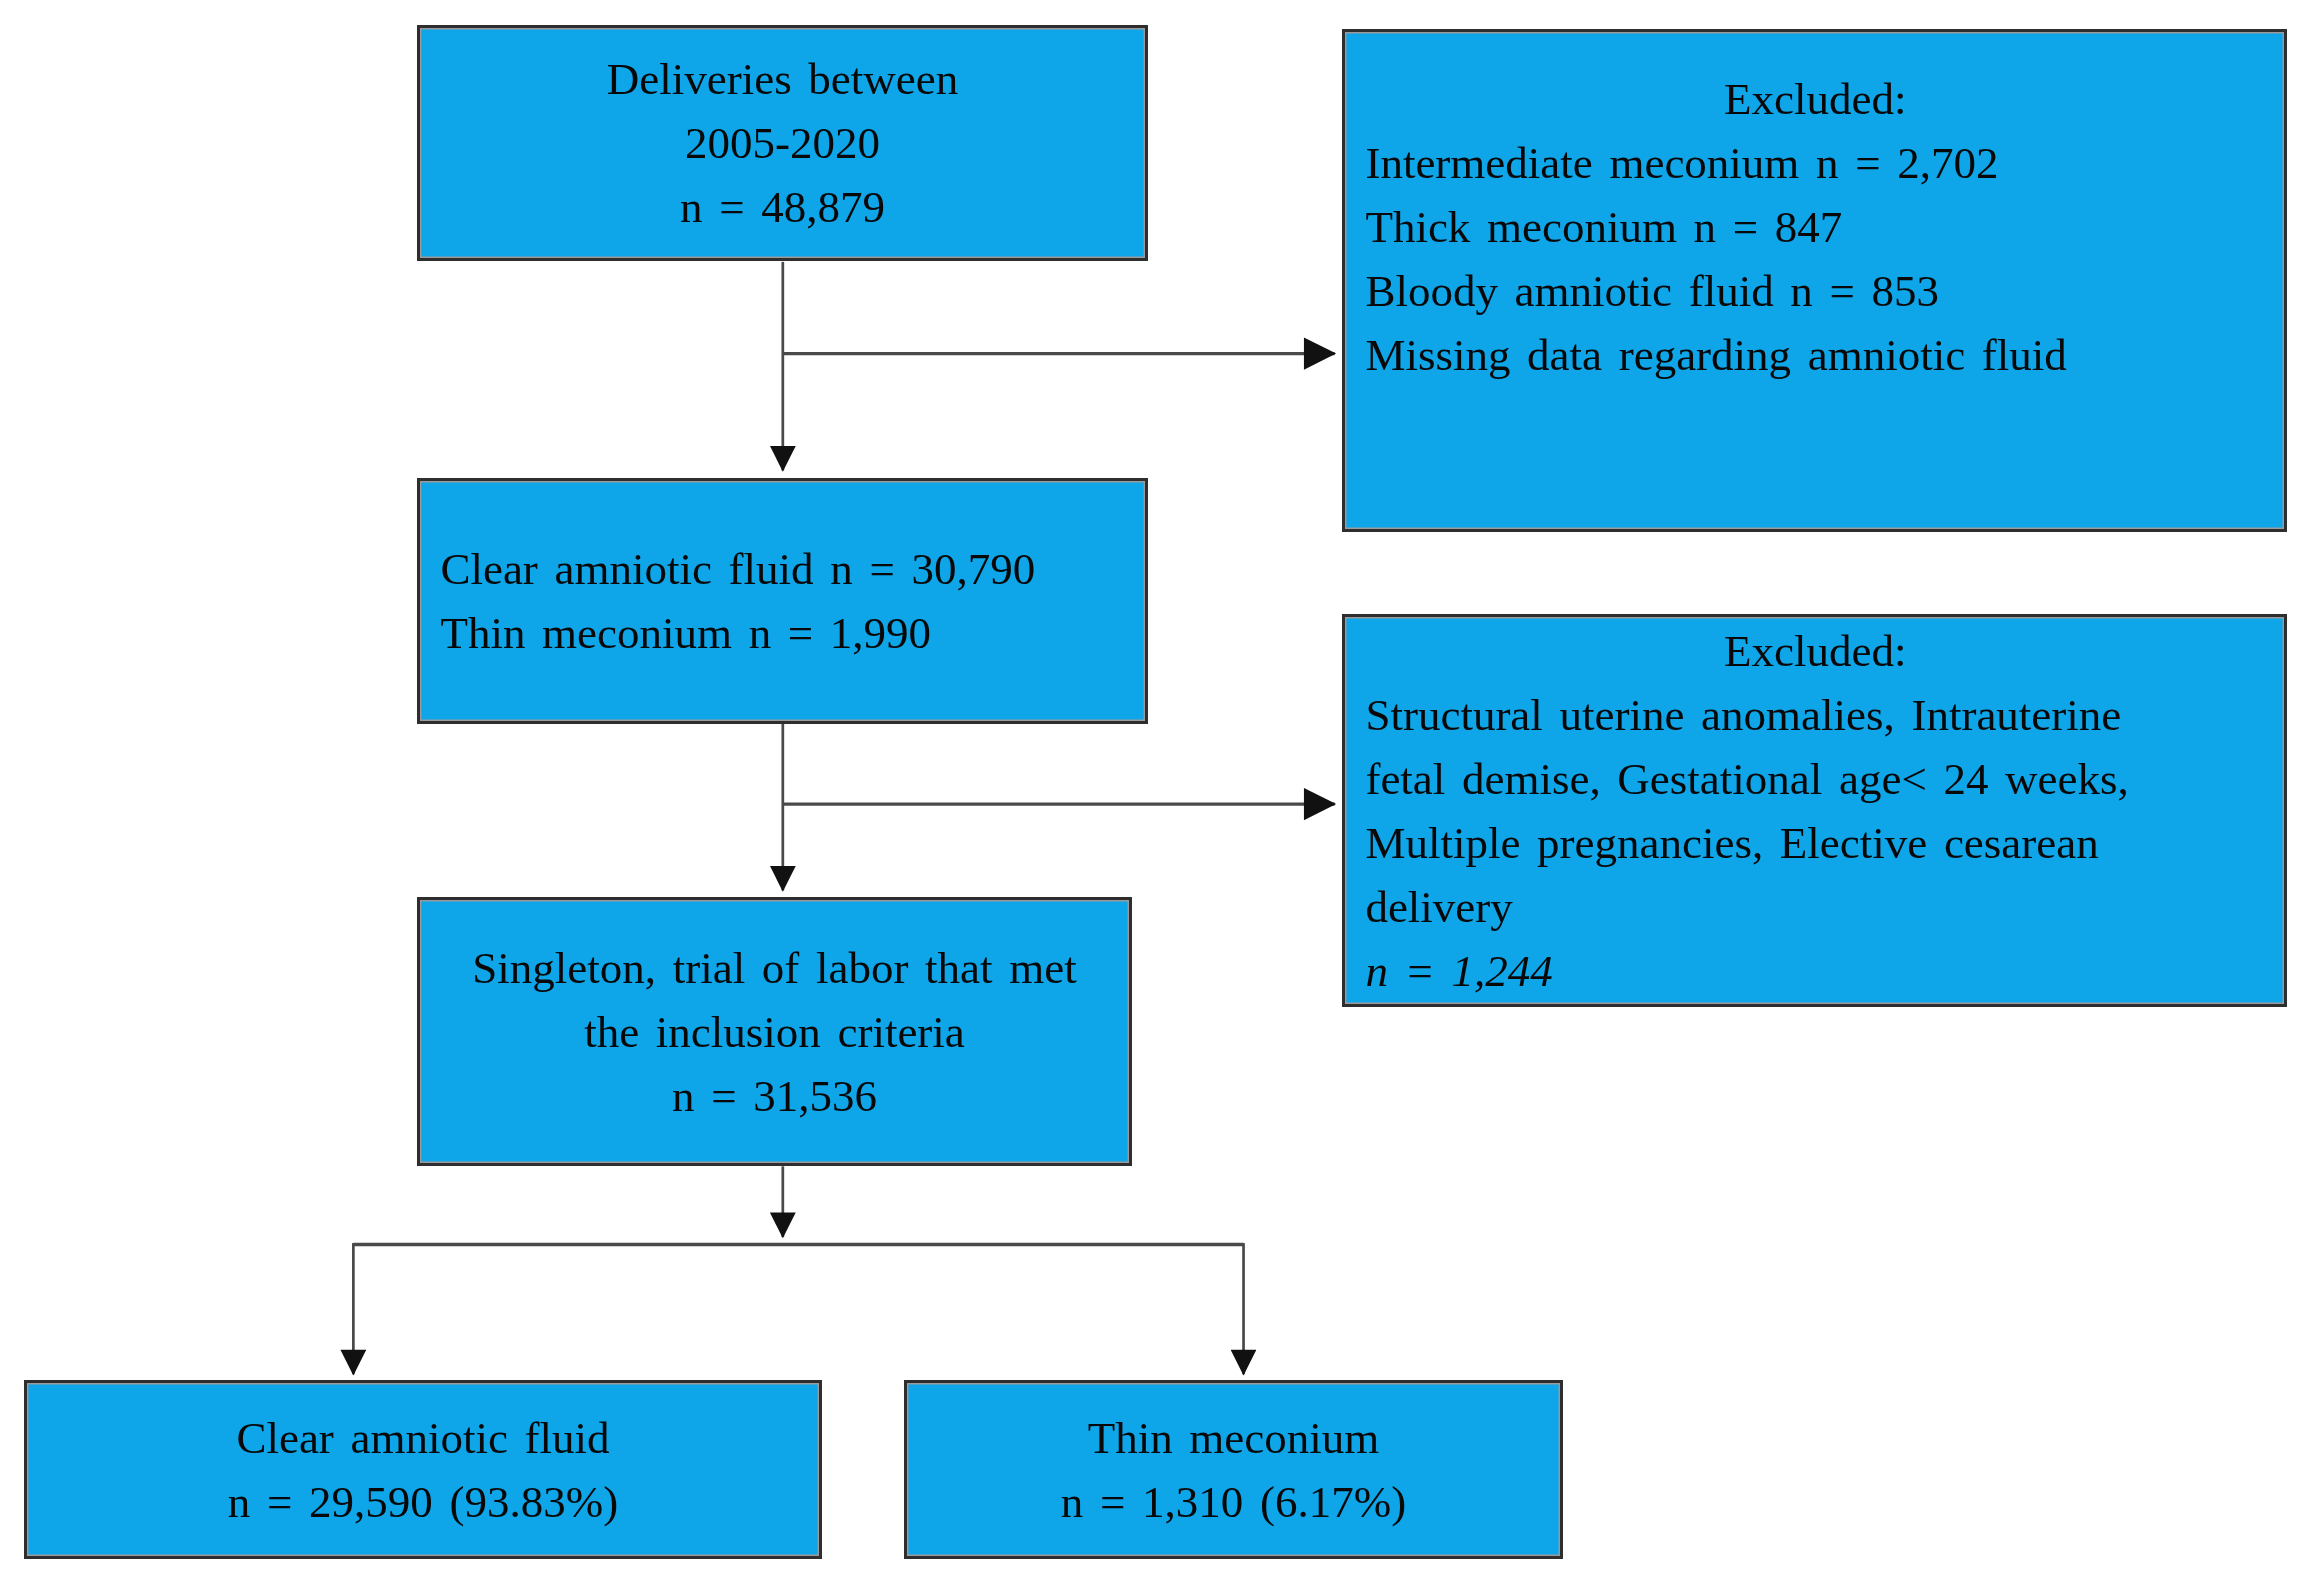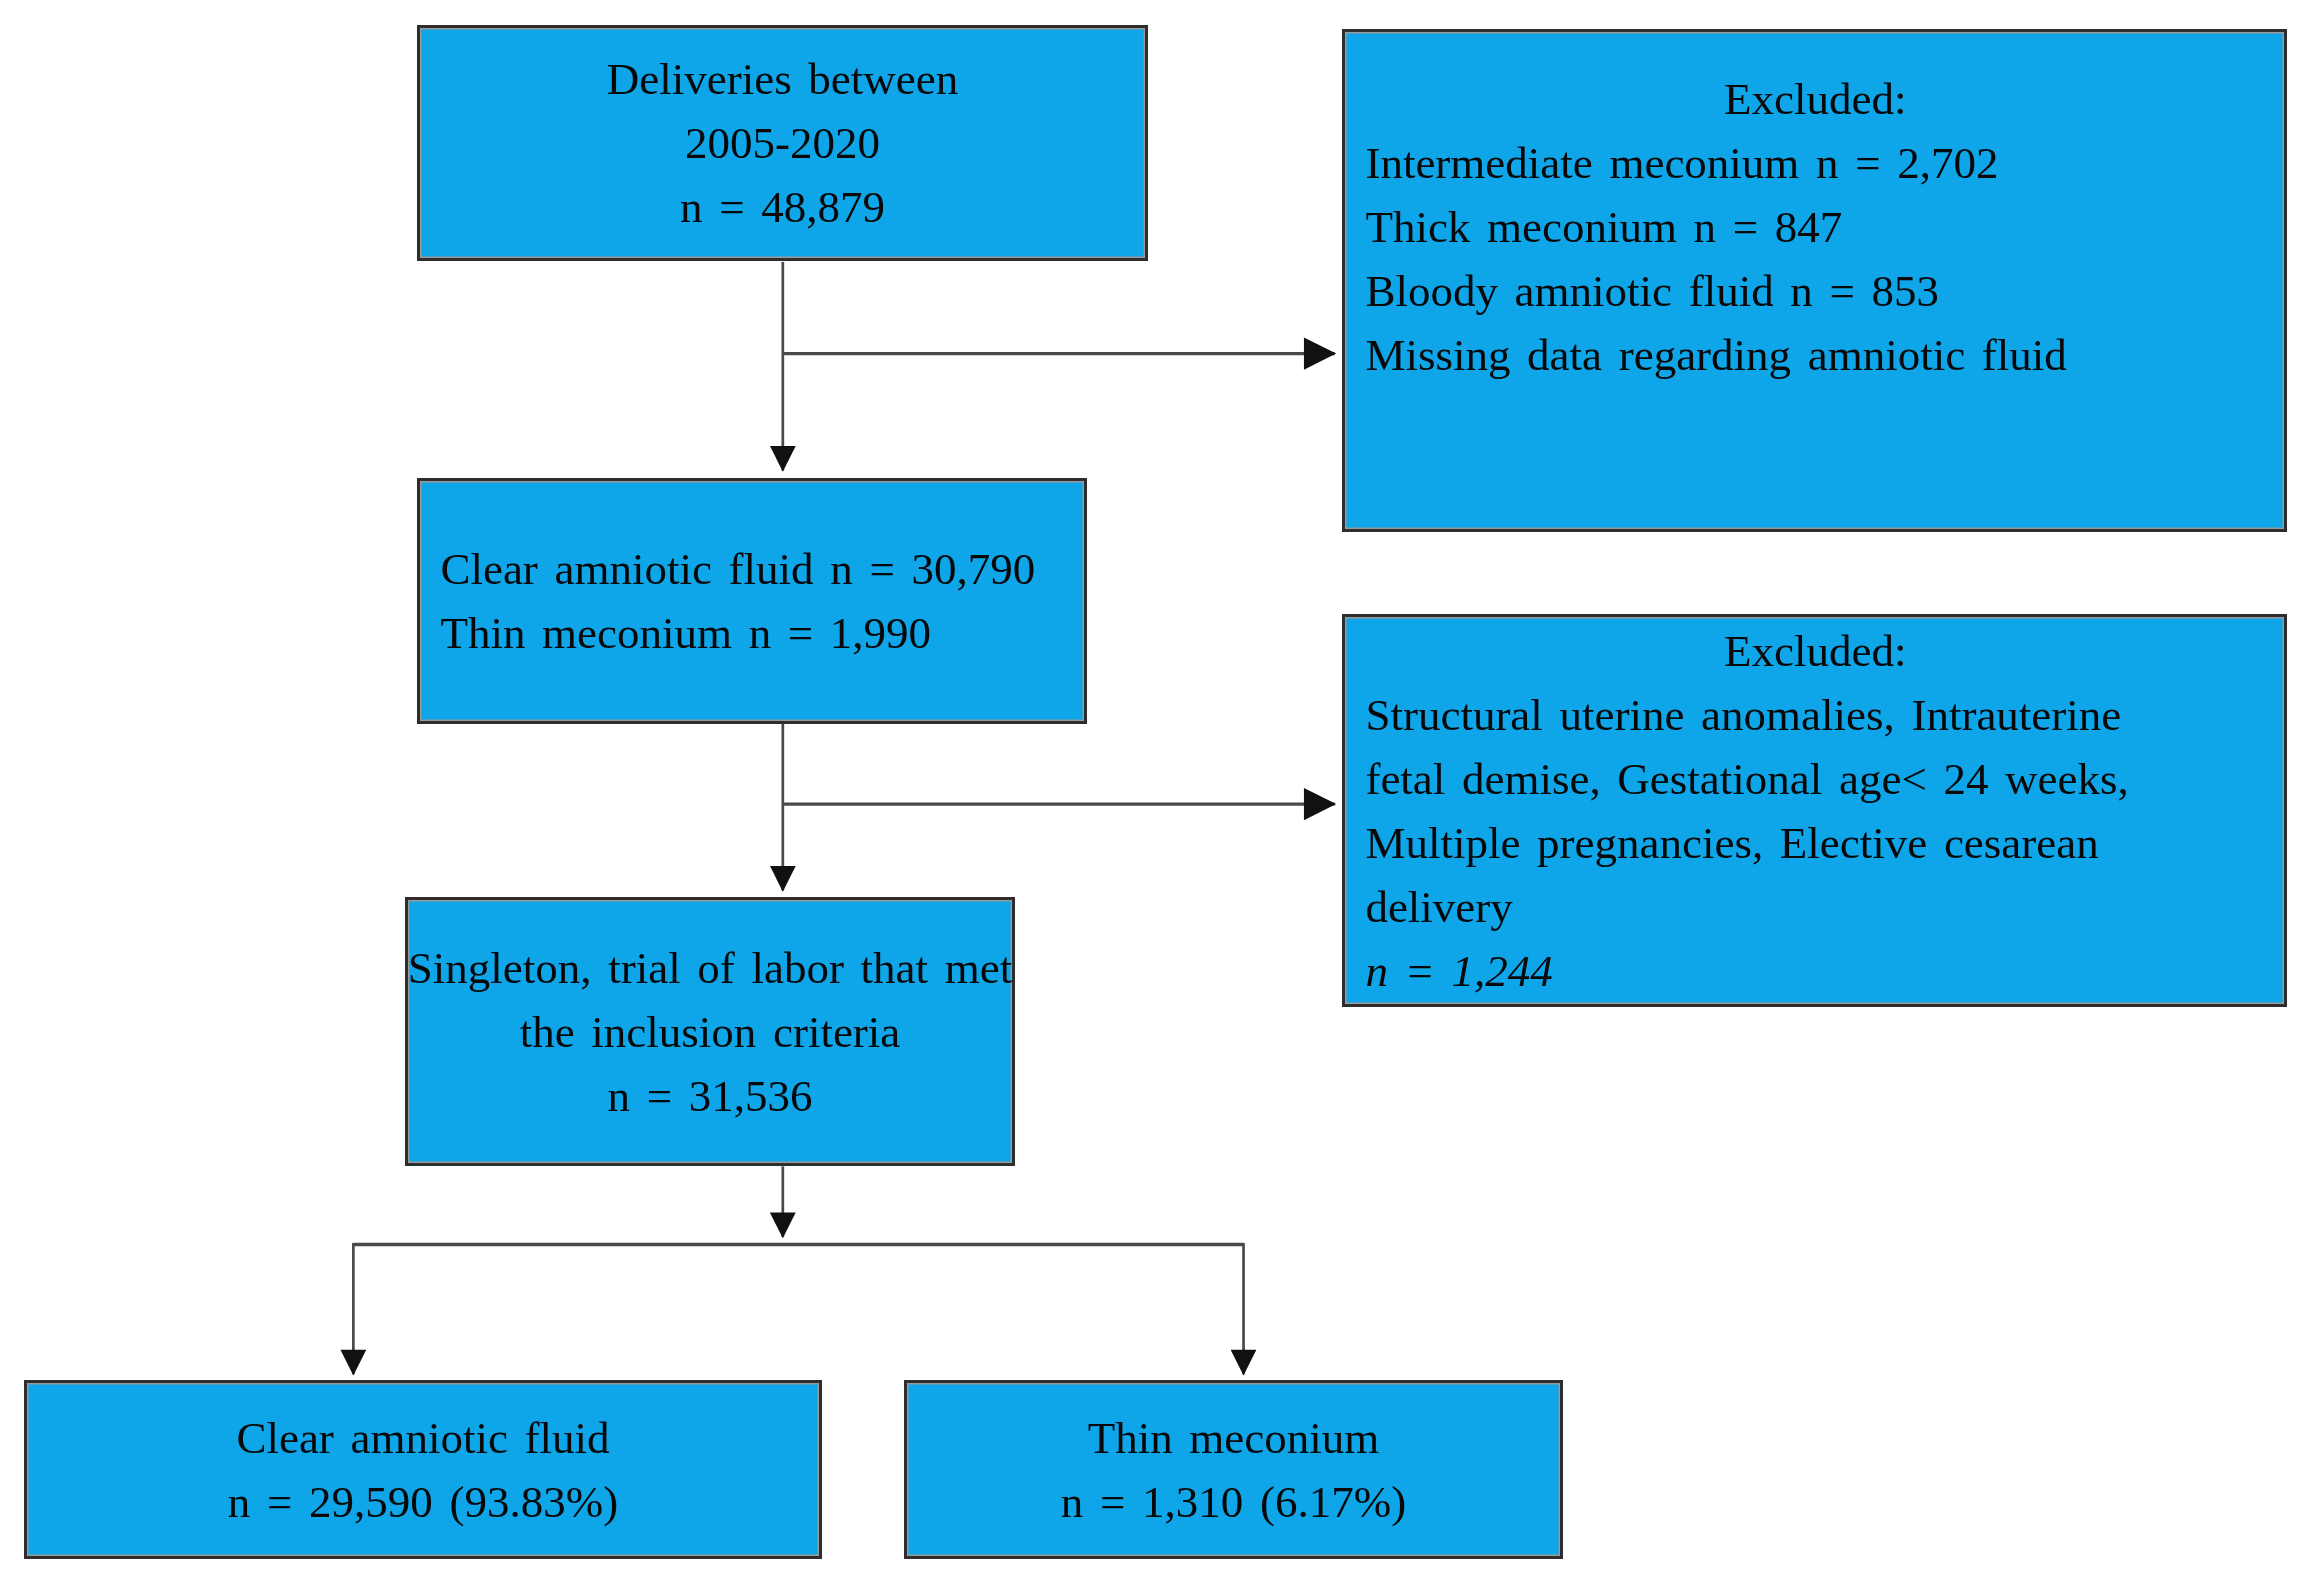--- a/index.html
+++ b/index.html
@@ -38,25 +38,25 @@
     justify-content: center;
   }
   .box .line { white-space: nowrap; }
   .center-text { text-align: center; align-items: center; }
   .left-text   { text-align: left; }
 
   
   #box-deliveries { left: 417px;  top: 25px;   width: 731px; height: 236px; }
   #box-excluded1  { left: 1342px; top: 28.5px;   width: 945px; height: 503px;
                     justify-content: flex-start; padding: 35px 19px 0 20.4px; }
-  #box-eligible   { left: 417px;  top: 478px;  width: 670px; height: 246px;
+  #box-eligible   { left: 417px;  top: 478px;  width: 731px; height: 246px;
                     padding-left: 20.4px; padding-right: 6.8px; }
   #box-excluded2  { left: 1342px; top: 614px;  width: 945px; height: 393px;
                     padding: 0 19px 0 20.4px; }
-  #box-singleton  { left: 405px;  top: 897px; width: 610px; height: 269px; }
+  #box-singleton  { left: 417px;  top: 897px; width: 715px; height: 269px; }
   #box-clear      { left: 24px;   top: 1380px; width: 798px;  height: 179px; }
   #box-thin       { left: 904px; top: 1380px; width: 659px;  height: 179px; }
 
   .excl-heading { text-align: center; }
   .excl-count   { text-align: left; font-style: italic; }
 </style>
 </head>
 <body>
 
 <div class="canvas">

